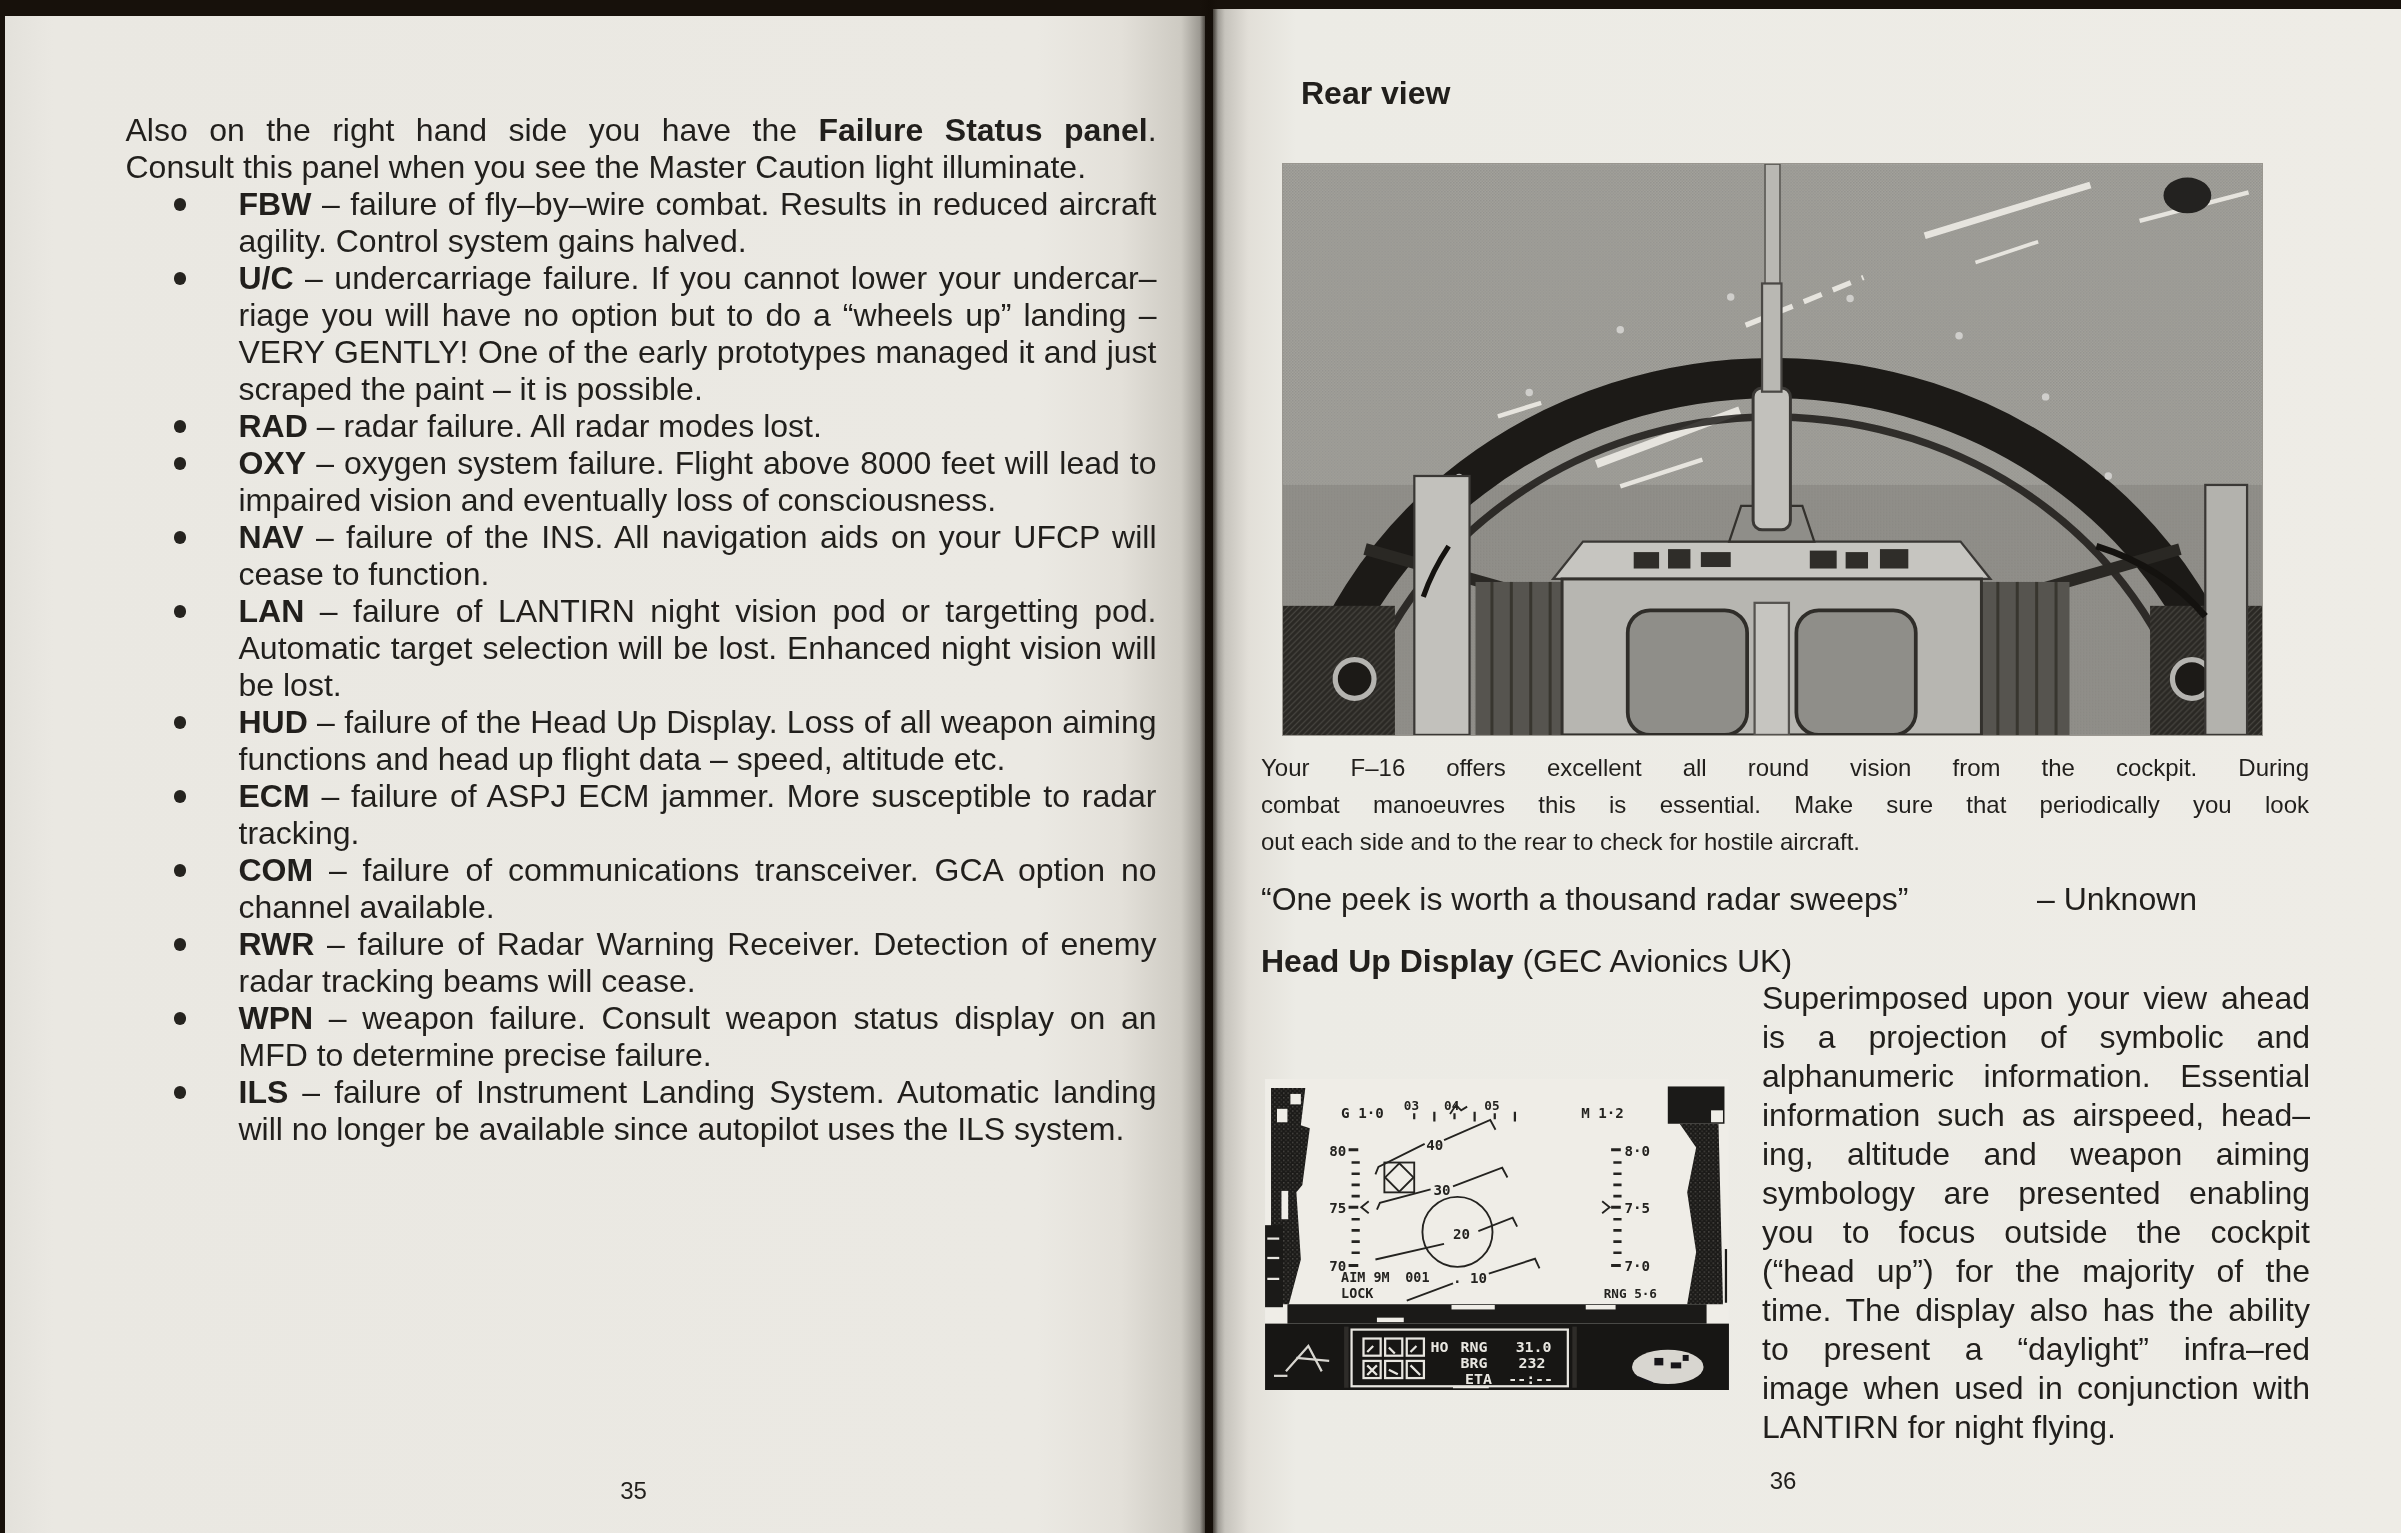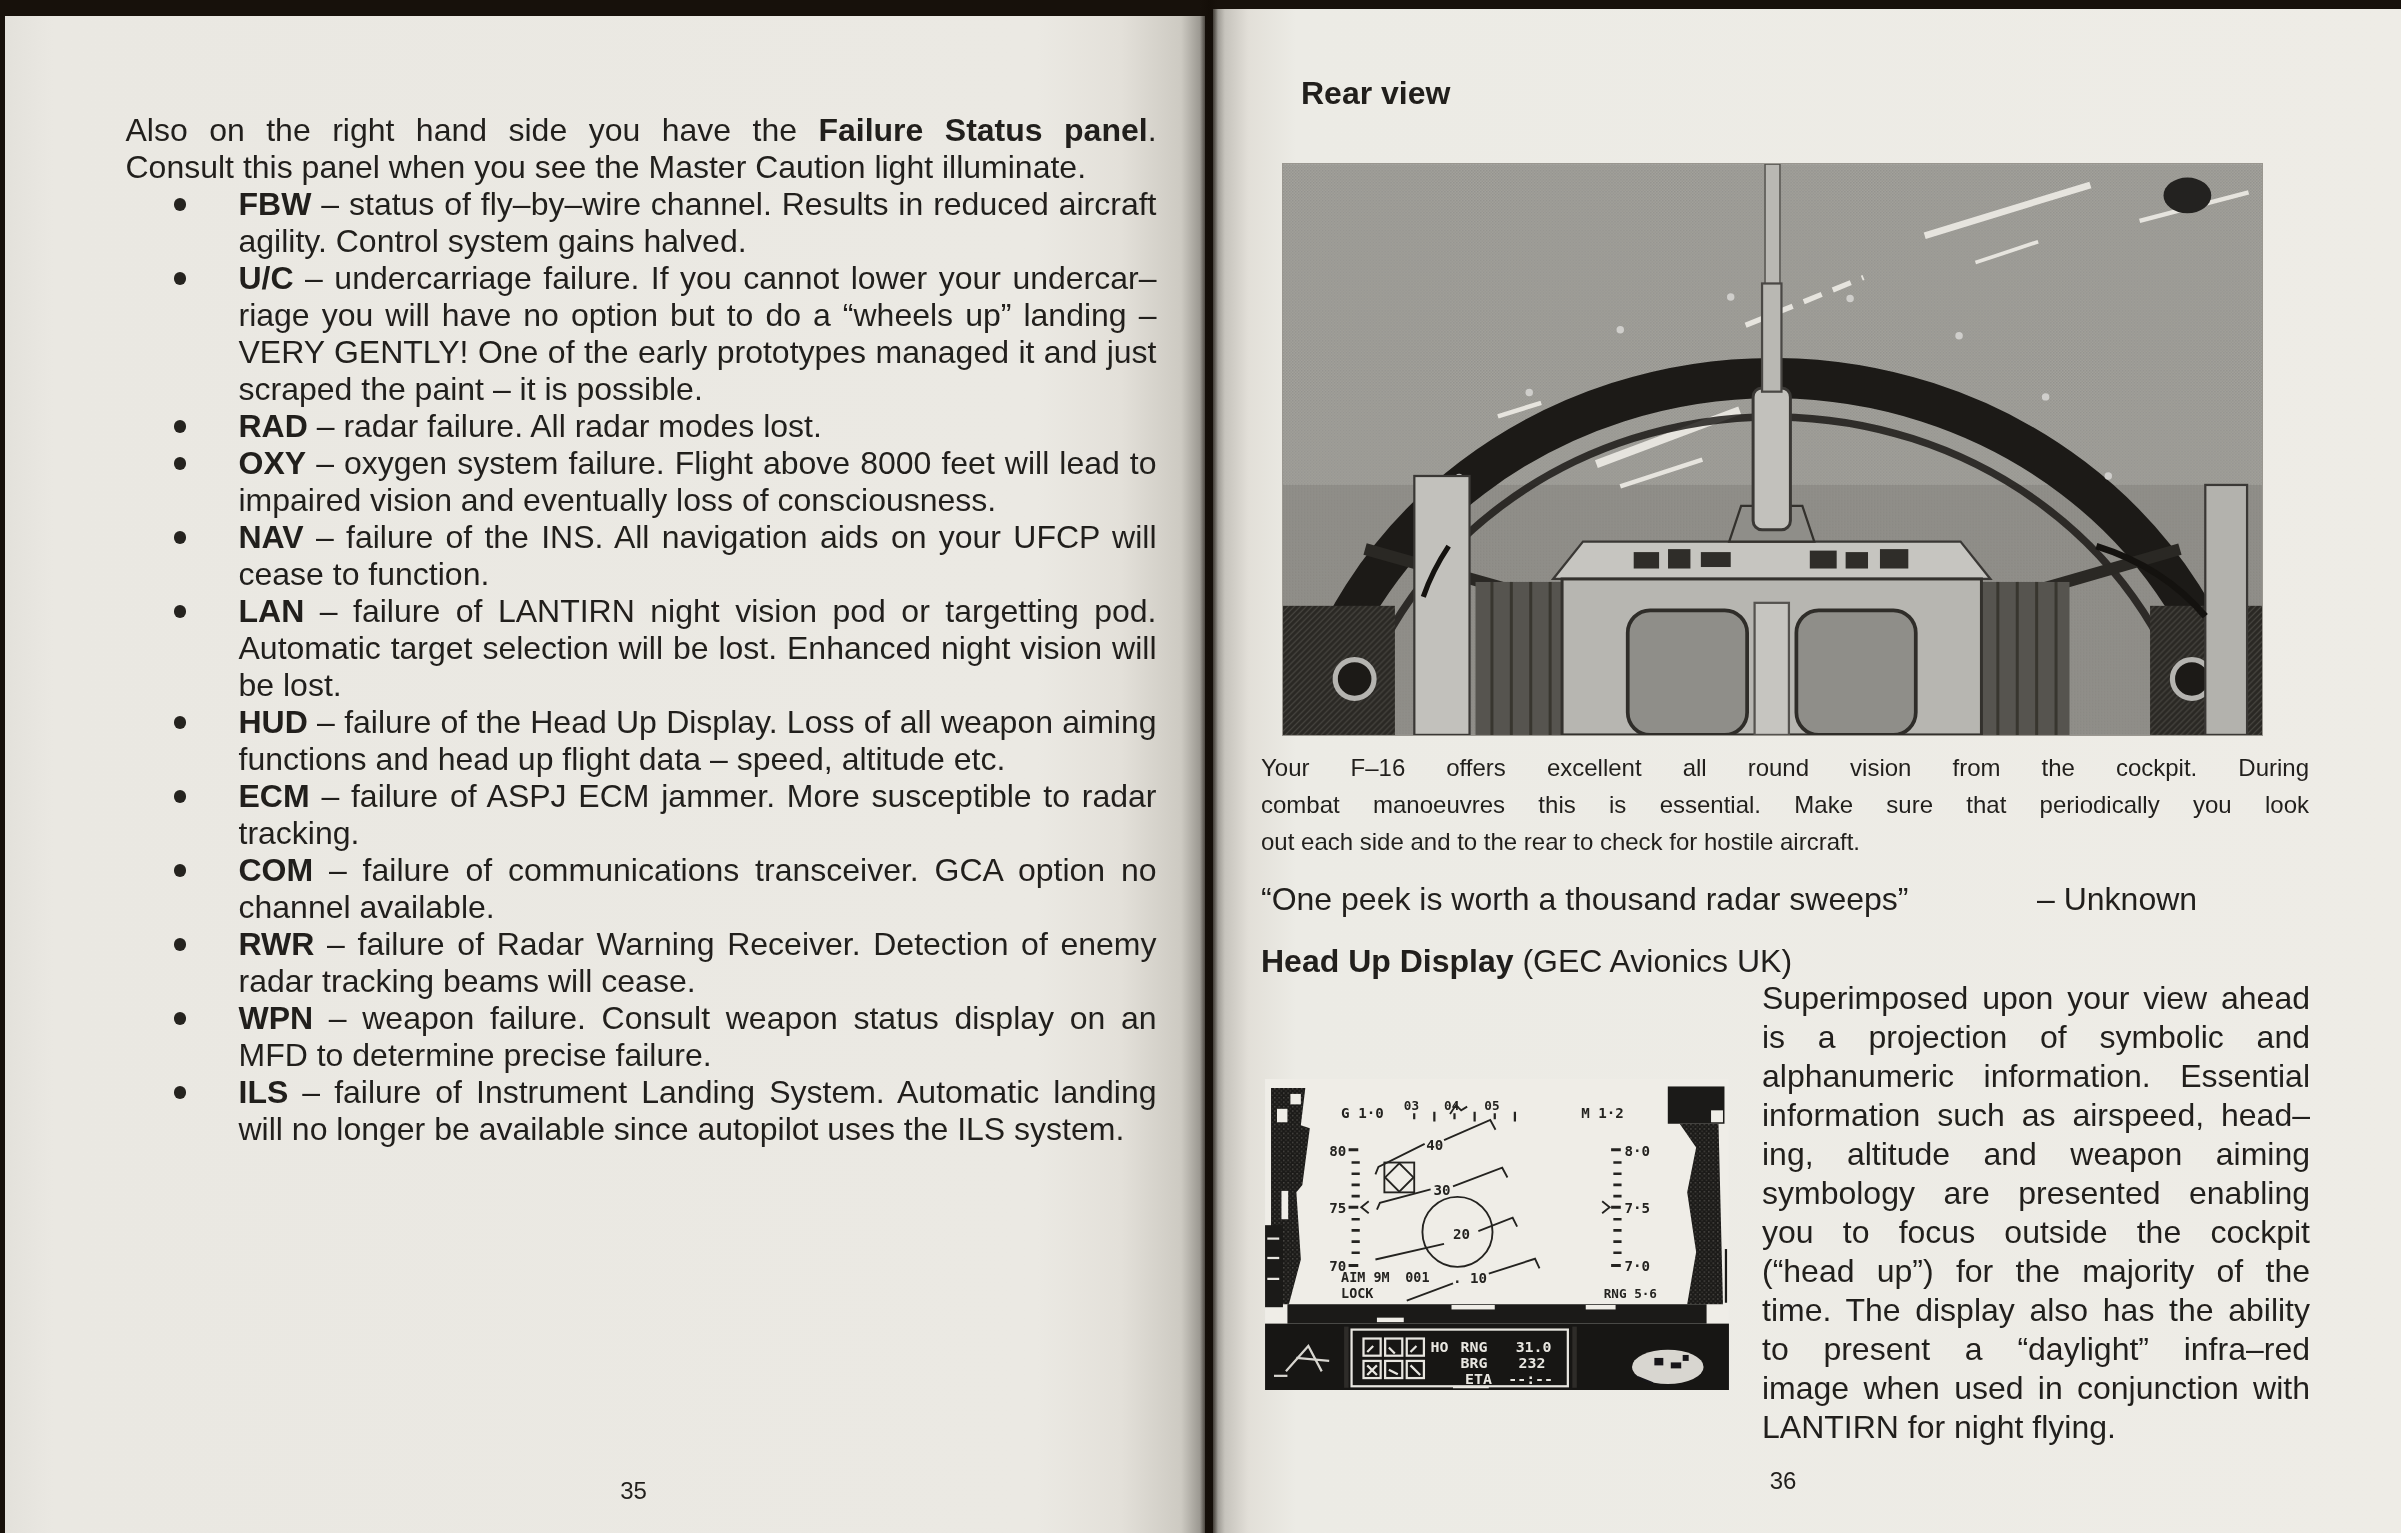--- a/index.html
+++ b/index.html
@@ -37,21 +37,21 @@
 <div id="stage">
 
   <div class="page" id="page-left">
     <div id="left-copy" class="body-text">
       <div class="jl"><span>Also on the right hand side you have the</span> <span class="b">Failure Status panel</span><span>.</span></div>
       <div class="end">Consult this panel when you see the Master Caution light illuminate.</div>
 
       <ul class="failures">
         <li>
           <span class="dot"></span>
-          <div class="jl"><span class="b">FBW</span> <span>– status of fly–by–wire channel. Results in reduced aircraft</span></div>
+          <div class="jl"><span class="b">FBW</span> <span>– failure of fly–by–wire combat. Results in reduced aircraft</span></div>
           <div class="end">agility. Control system gains halved.</div>
         </li>
         <li>
           <span class="dot"></span>
           <div class="jl"><span class="b">U/C</span> <span>– undercarriage failure. If you cannot lower your undercar–</span></div>
           <div class="jl">riage you will have no option but to do a “wheels up” landing –</div>
           <div class="jl">VERY GENTLY! One of the early prototypes managed it and just</div>
           <div class="end">scraped the paint – it is possible.</div>
         </li>
         <li>

